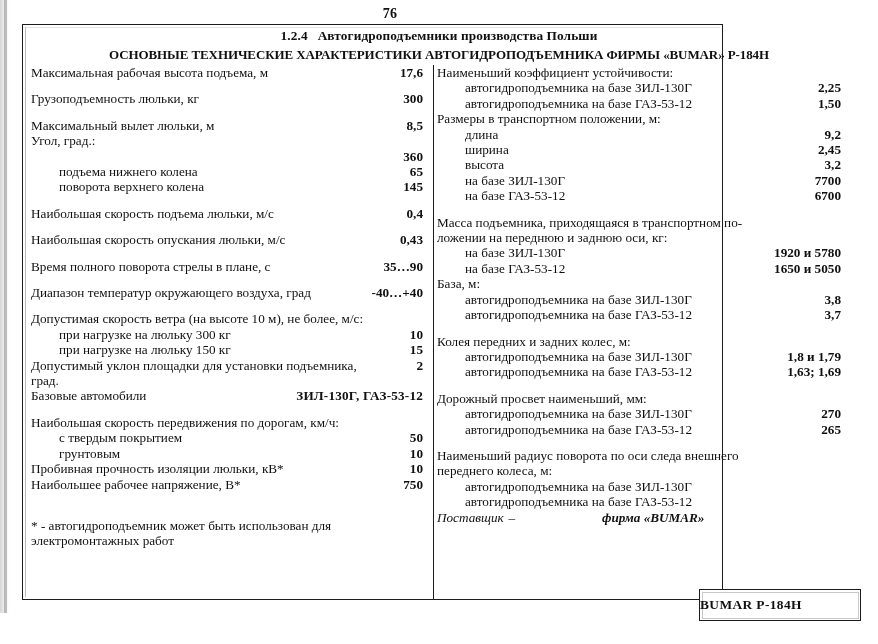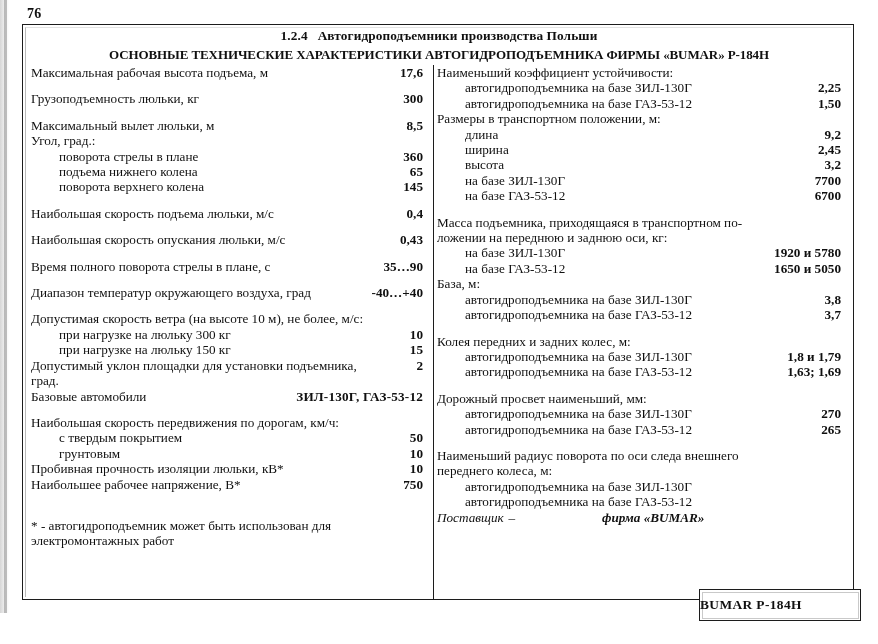--- a/index.html
+++ b/index.html
@@ -19,29 +19,28 @@
     background:linear-gradient(90deg,#cfcfcf 0%, #efefef 55%, #ffffff 100%);
     opacity:.85;
   }
   #scan-edge-left2{
     position:absolute;left:4px;top:0;width:3px;height:613px;
     background:#8d8d8d;opacity:.55;
   }
 
   #page-number{
     position:absolute;left:0;top:6px;width:780px;
-    font-size:14px;font-weight:bold;
+    text-align:center;font-size:14px;font-weight:bold;
     letter-spacing:.2px;
-    padding-left:27px;
   }
 
   
   #frame{
     position:absolute;left:22px;top:24px;
-    width:832px;height:576px;
+    width:701px;height:576px;
     border:1.6px solid #1c1c1c;
     box-sizing:border-box;
     background:#fff;
   }
   
   #frame:before{
     content:"";position:absolute;left:2px;top:2px;right:2px;bottom:2px;
     border-left:1px solid rgba(30,30,30,.30);
     border-top:1px solid rgba(30,30,30,.12);
     pointer-events:none;
@@ -154,21 +153,20 @@
 
     <div class="row">
       <span class="lbl">Максимальный вылет люльки, м</span>
       <span class="val">8,5</span>
     </div>
 
     <div class="row">
       <span class="lbl">Угол, град.:</span>
     </div>
     <div class="row">
-      <span class="lbl indent1">поворота стрелы в плане</span>
       <span class="val">360</span>
     </div>
     <div class="row">
       <span class="lbl indent1">подъема нижнего колена</span>
       <span class="val">65</span>
     </div>
     <div class="row">
       <span class="lbl indent1">поворота верхнего колена</span>
       <span class="val">145</span>
     </div>

